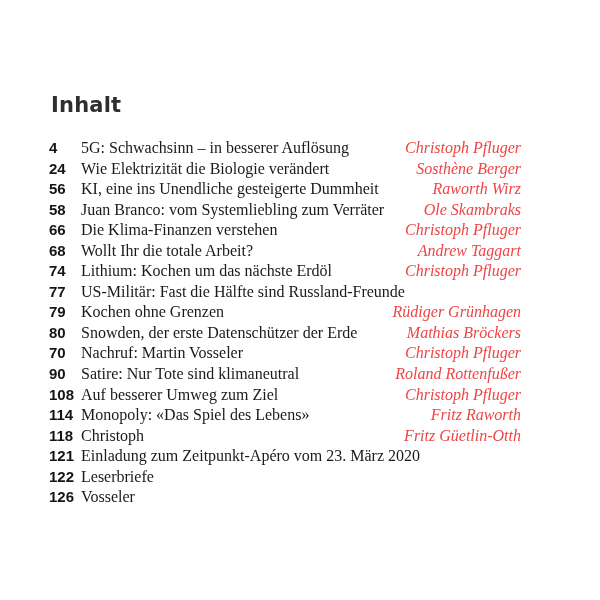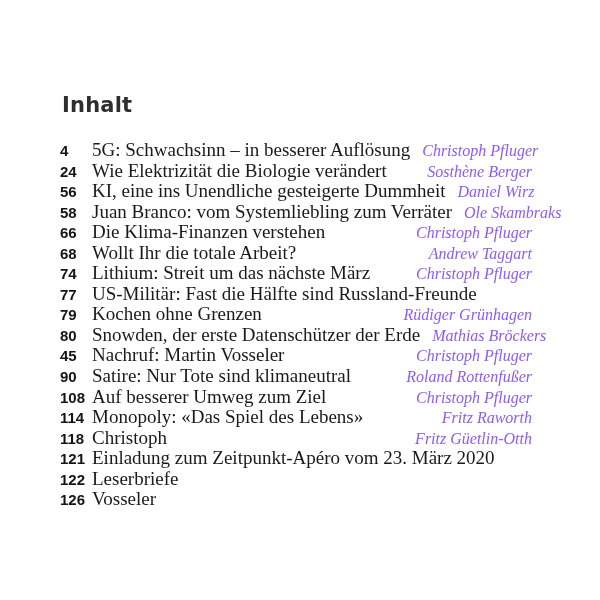--- a/index.html
+++ b/index.html
@@ -9,21 +9,21 @@
   }
   body {
     width: 600px;
     height: 600px;
     position: relative;
     overflow: hidden;
     font-family: "Liberation Serif", serif;
   }
   .page {
     position: absolute;
-    left: 60px;
+    left: 49px;
     top: 94px;
     width: 472px; 
   }
   .toc-heading {
     margin: 0 0 0 2px;
     font-family: "DejaVu Sans", "Liberation Sans", sans-serif;
     font-weight: bold;
     font-size: 21px;
     line-height: 22px;
     letter-spacing: 0.2px;
@@ -42,30 +42,30 @@
     flex: 0 0 32px;
     width: 32px;
     text-align: left;
     font-family: "Liberation Sans", sans-serif;
     font-weight: bold;
     font-size: 15px;
     color: #141414;
   }
   .toc-title {
     font-family: "Liberation Serif", serif;
-    font-size: 19px;
+    font-size: 16px;
     color: #1a1a1a;
   }
   .toc-author {
     margin-left: auto;
     padding-left: 12px;
     font-family: "Liberation Serif", serif;
     font-style: italic;
     font-size: 16px;
-    color: #8b5cf6;
+    color: #ef4444;
     text-align: center;
   }
 </style>
 </head>
 <body>
 
 <div class="page">
   <h1 class="toc-heading">Inhalt</h1>
 
   <div class="toc-list">
@@ -77,21 +77,21 @@
 
   <div class="toc-row">
     <span class="toc-num">24</span>
     <span class="toc-title">Wie Elektrizität die Biologie verändert</span>
     <span class="toc-author">Sosthène Berger</span>
   </div>
 
   <div class="toc-row">
     <span class="toc-num">56</span>
     <span class="toc-title">KI, eine ins Unendliche gesteigerte Dummheit</span>
-    <span class="toc-author">Daniel Wirz</span>
+    <span class="toc-author">Raworth Wirz</span>
   </div>
 
   <div class="toc-row">
     <span class="toc-num">58</span>
     <span class="toc-title">Juan Branco: vom Systemliebling zum Verräter</span>
     <span class="toc-author">Ole Skambraks</span>
   </div>
 
   <div class="toc-row">
     <span class="toc-num">66</span>
@@ -100,21 +100,21 @@
   </div>
 
   <div class="toc-row">
     <span class="toc-num">68</span>
     <span class="toc-title">Wollt Ihr die totale Arbeit?</span>
     <span class="toc-author">Andrew Taggart</span>
   </div>
 
   <div class="toc-row">
     <span class="toc-num">74</span>
-    <span class="toc-title">Lithium: Streit um das nächste März</span>
+    <span class="toc-title">Lithium: Kochen um das nächste Erdöl</span>
     <span class="toc-author">Christoph Pfluger</span>
   </div>
 
   <div class="toc-row">
     <span class="toc-num">77</span>
     <span class="toc-title">US-Militär: Fast die Hälfte sind Russland-Freunde</span>
 
   </div>
 
   <div class="toc-row">
@@ -123,21 +123,21 @@
     <span class="toc-author">Rüdiger Grünhagen</span>
   </div>
 
   <div class="toc-row">
     <span class="toc-num">80</span>
     <span class="toc-title">Snowden, der erste Datenschützer der Erde</span>
     <span class="toc-author">Mathias Bröckers</span>
   </div>
 
   <div class="toc-row">
-    <span class="toc-num">45</span>
+    <span class="toc-num">70</span>
     <span class="toc-title">Nachruf: Martin Vosseler</span>
     <span class="toc-author">Christoph Pfluger</span>
   </div>
 
   <div class="toc-row">
     <span class="toc-num">90</span>
     <span class="toc-title">Satire: Nur Tote sind klimaneutral</span>
     <span class="toc-author">Roland Rottenfußer</span>
   </div>
 

